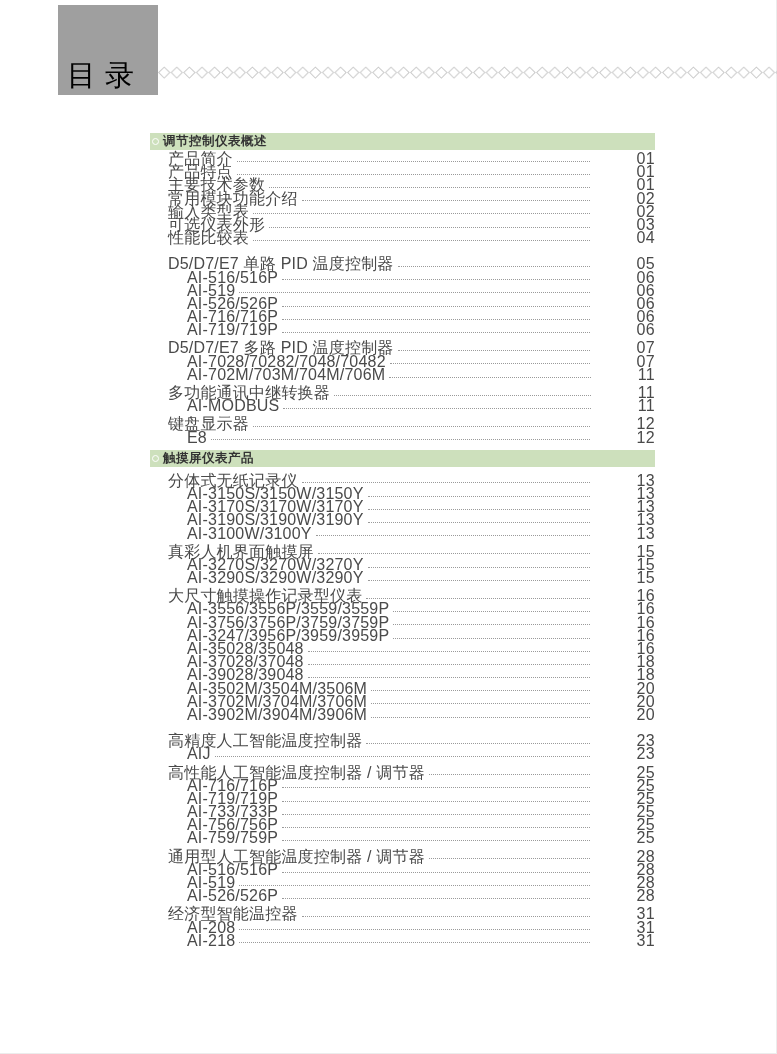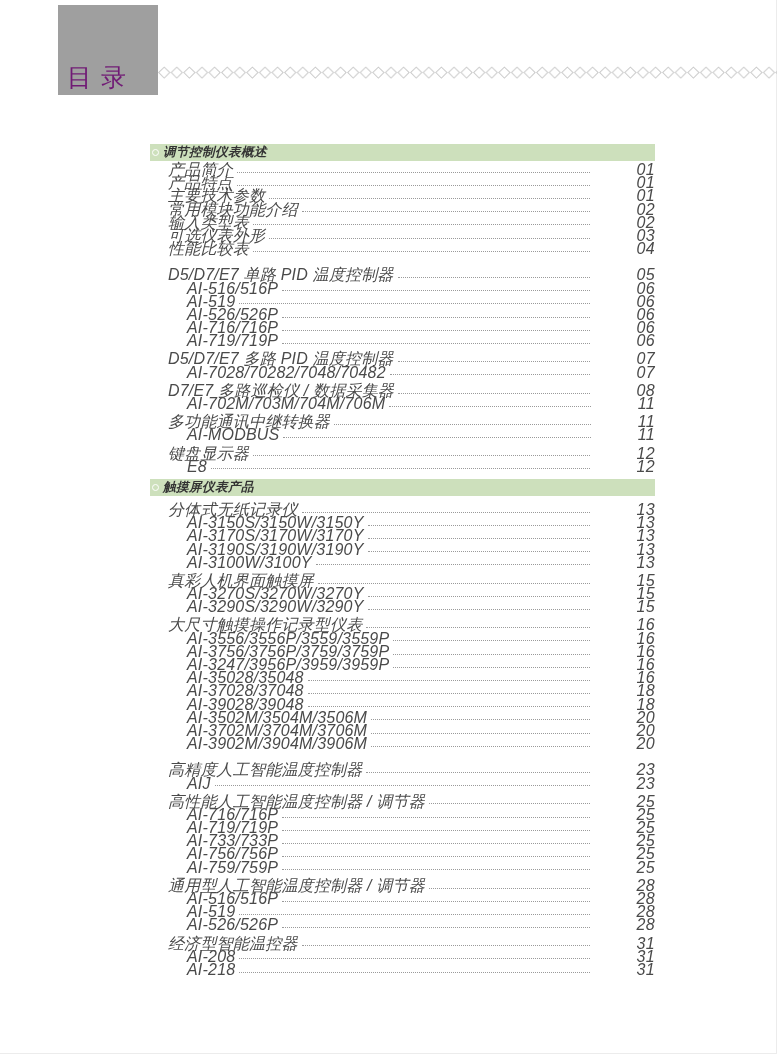--- a/index.html
+++ b/index.html
@@ -19,33 +19,32 @@
     overflow:hidden;
   }
   
   .header-block{
     position:absolute;left:58px;top:5px;
     width:100px;height:90px;
     background:var(--block-gray);
   }
   .header-title{
     position:absolute;left:9px;bottom:5px;
-    color:#701a75;font-size:25px;line-height:1;
+    color:#000000;font-size:29px;line-height:1;
     letter-spacing:9px;white-space:nowrap;text-align:right;
   }
   .diamond-line{
     position:absolute;left:158px;top:64px;
     display:block;
   }
   .diamond-line .dm{stroke:var(--diamond);fill:none;stroke-width:1;}
   
   .toc{
-    position:absolute;left:150px;top:144px;
+    position:absolute;left:150px;top:133px;
     width:505px;
-    font-style:italic;
   }
   .toc-section{margin-bottom:6px;}
   .section-bar{
     height:17px;display:flex;align-items:center;
     background:var(--bar-green);
   }
   .ring{
     width:7px;height:7px;border:1.5px solid #ffffff;border-radius:50%;
     margin:0 4px 0 2px;flex:0 0 auto;
   }
@@ -180,25 +179,20 @@
     <span class="leader"></span>
     <span class="row-page">07</span>
   </div>
 
   <div class="toc-row level-2">
     <span class="row-label">AI-7028/70282/7048/70482</span>
     <span class="leader"></span>
     <span class="row-page">07</span>
   </div>
 
-  <div class="toc-row level-1">
-    <span class="row-label">D7/E7 多路巡检仪 / 数据采集器</span>
-    <span class="leader"></span>
-    <span class="row-page">08</span>
-  </div>
 
   <div class="toc-row level-2">
     <span class="row-label">AI-702M/703M/704M/706M</span>
     <span class="leader"></span>
     <span class="row-page">11</span>
   </div>
 
   <div class="toc-row level-1">
     <span class="row-label">多功能通讯中继转换器</span>
     <span class="leader"></span>

